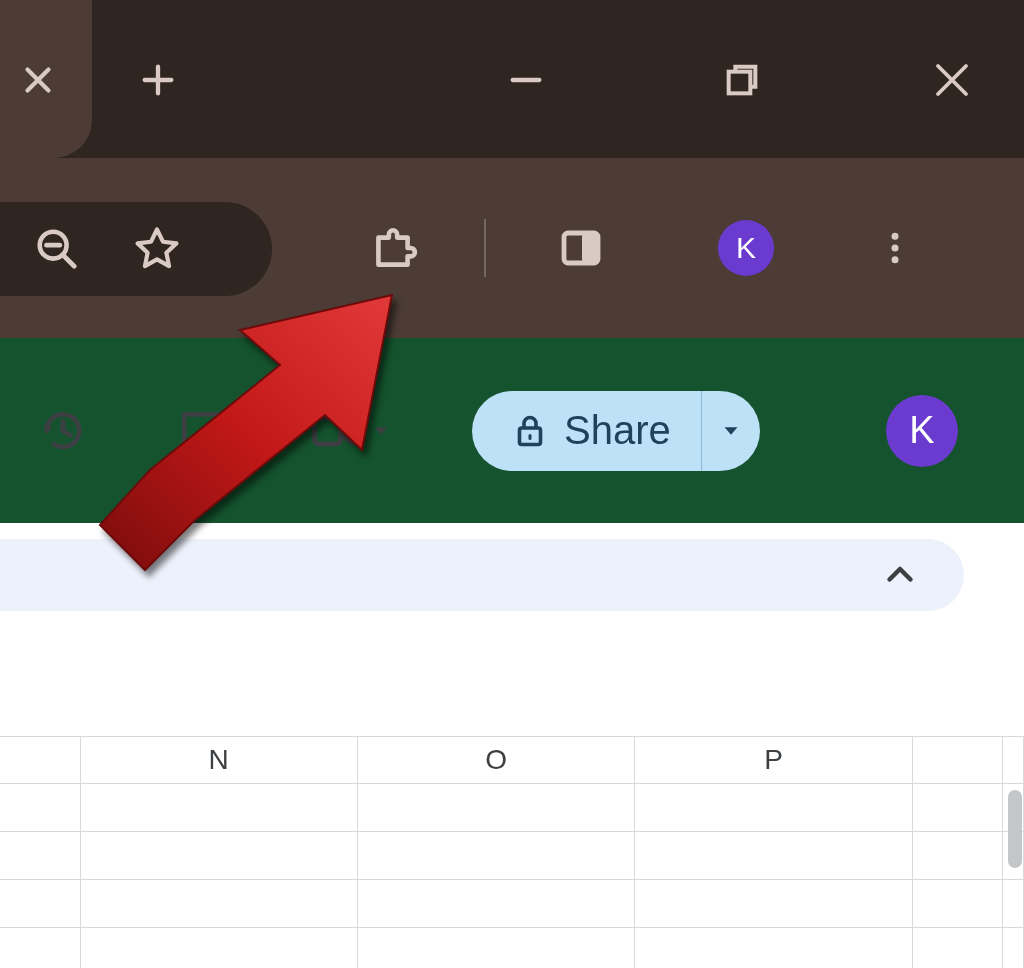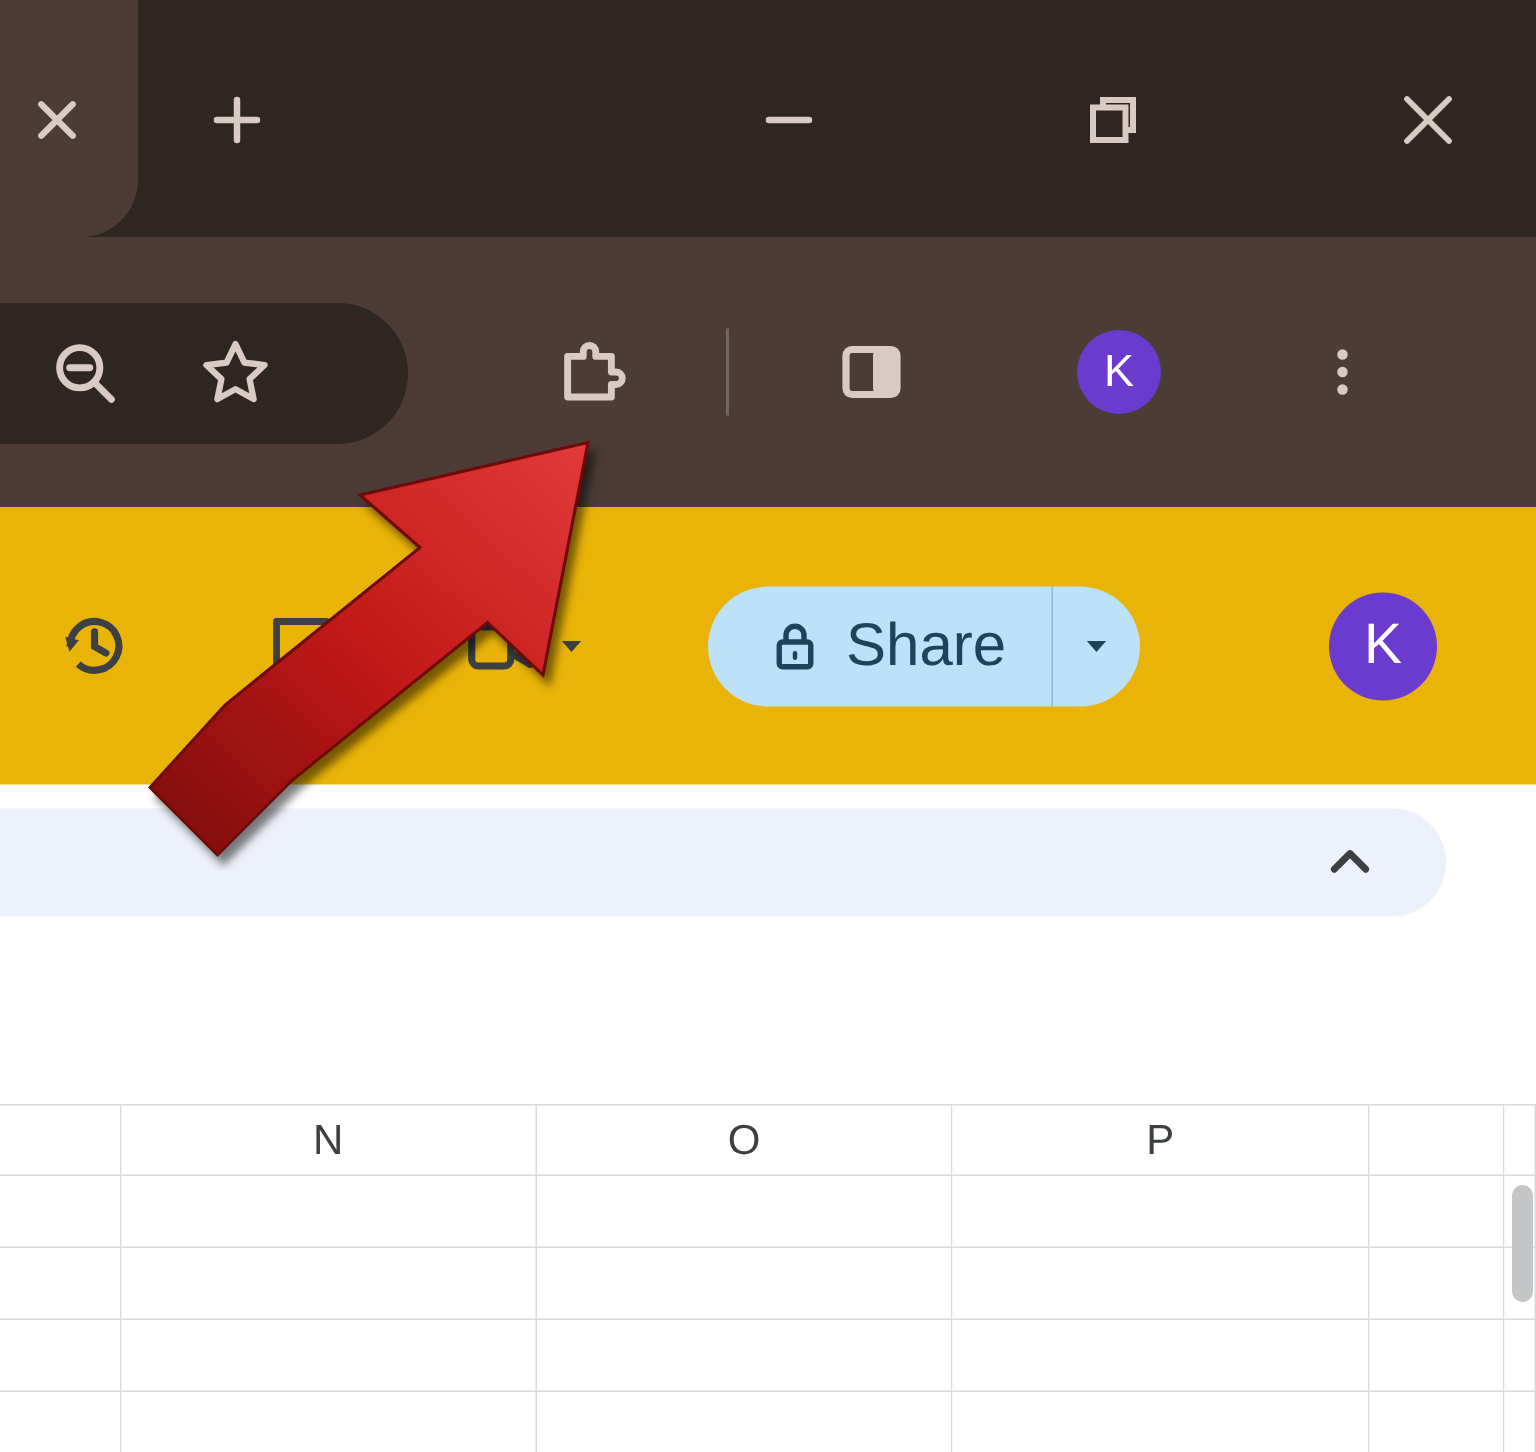--- a/index.html
+++ b/index.html
@@ -11,21 +11,21 @@
   .new-tab-btn{position:absolute;left:126px;top:48px;width:64px;height:64px;display:flex;align-items:center;justify-content:center;cursor:pointer;border-radius:50%;}
   .win-btn{position:absolute;top:48px;width:64px;height:64px;display:flex;align-items:center;justify-content:center;cursor:pointer;}
   .icon-stroke{stroke:#d9cbc4;fill:none;}
   
   .toolbar{position:relative;height:180px;width:100%;background:#4c3c35;display:flex;align-items:center;}
   .addr-end{position:absolute;left:0;top:44px;height:94px;width:272px;background:#2f2521;border-top-right-radius:47px;border-bottom-right-radius:47px;display:flex;align-items:center;}
   .tb-icon{width:62px;height:62px;display:flex;align-items:center;justify-content:center;cursor:pointer;}
   .tb-sep{width:2px;height:58px;background:#75665e;}
   .avatar-circle{width:56px;height:56px;border-radius:50%;background:#6b3bd0;color:#fff;display:flex;align-items:center;justify-content:center;font-size:30px;font-weight:400;font-family:'Segoe UI',Arial,sans-serif;}
   
-  .app-header{position:relative;height:185px;width:100%;background:#eab308;display:flex;align-items:center;}
+  .app-header{position:relative;height:185px;width:100%;background:#14532d;display:flex;align-items:center;}
   .ah-btn{width:66px;height:66px;border-radius:50%;display:flex;align-items:center;justify-content:center;cursor:pointer;}
   .share-btn{height:80px;border-radius:44px;background:#bde1f6;display:flex;align-items:center;cursor:pointer;position:relative;}
   .share-main{display:flex;align-items:center;gap:16px;padding:0 30px 0 40px;height:100%;}
   .share-label{font-size:40px;color:#1f425d;font-family:'Google Sans','Segoe UI',Arial,sans-serif;}
   .share-sep{width:1.5px;height:80px;background:#8fb9d4;}
   .share-drop{width:58px;height:100%;display:flex;align-items:center;justify-content:center;}
   .app-avatar{width:72px;height:72px;border-radius:50%;background:#6b3bd0;color:#fff;display:flex;align-items:center;justify-content:center;font-size:38px;font-family:'Segoe UI',Arial,sans-serif;}
   
   .formula-strip{height:103px;width:100%;background:#fff;display:flex;justify-content:flex-end;align-items:center;}
   .formula-pill{height:72px;flex:1;background:#edf1fb;border-top-right-radius:36px;border-bottom-right-radius:36px;display:flex;align-items:center;justify-content:flex-end;padding-right:46px;margin-right:60px;}

